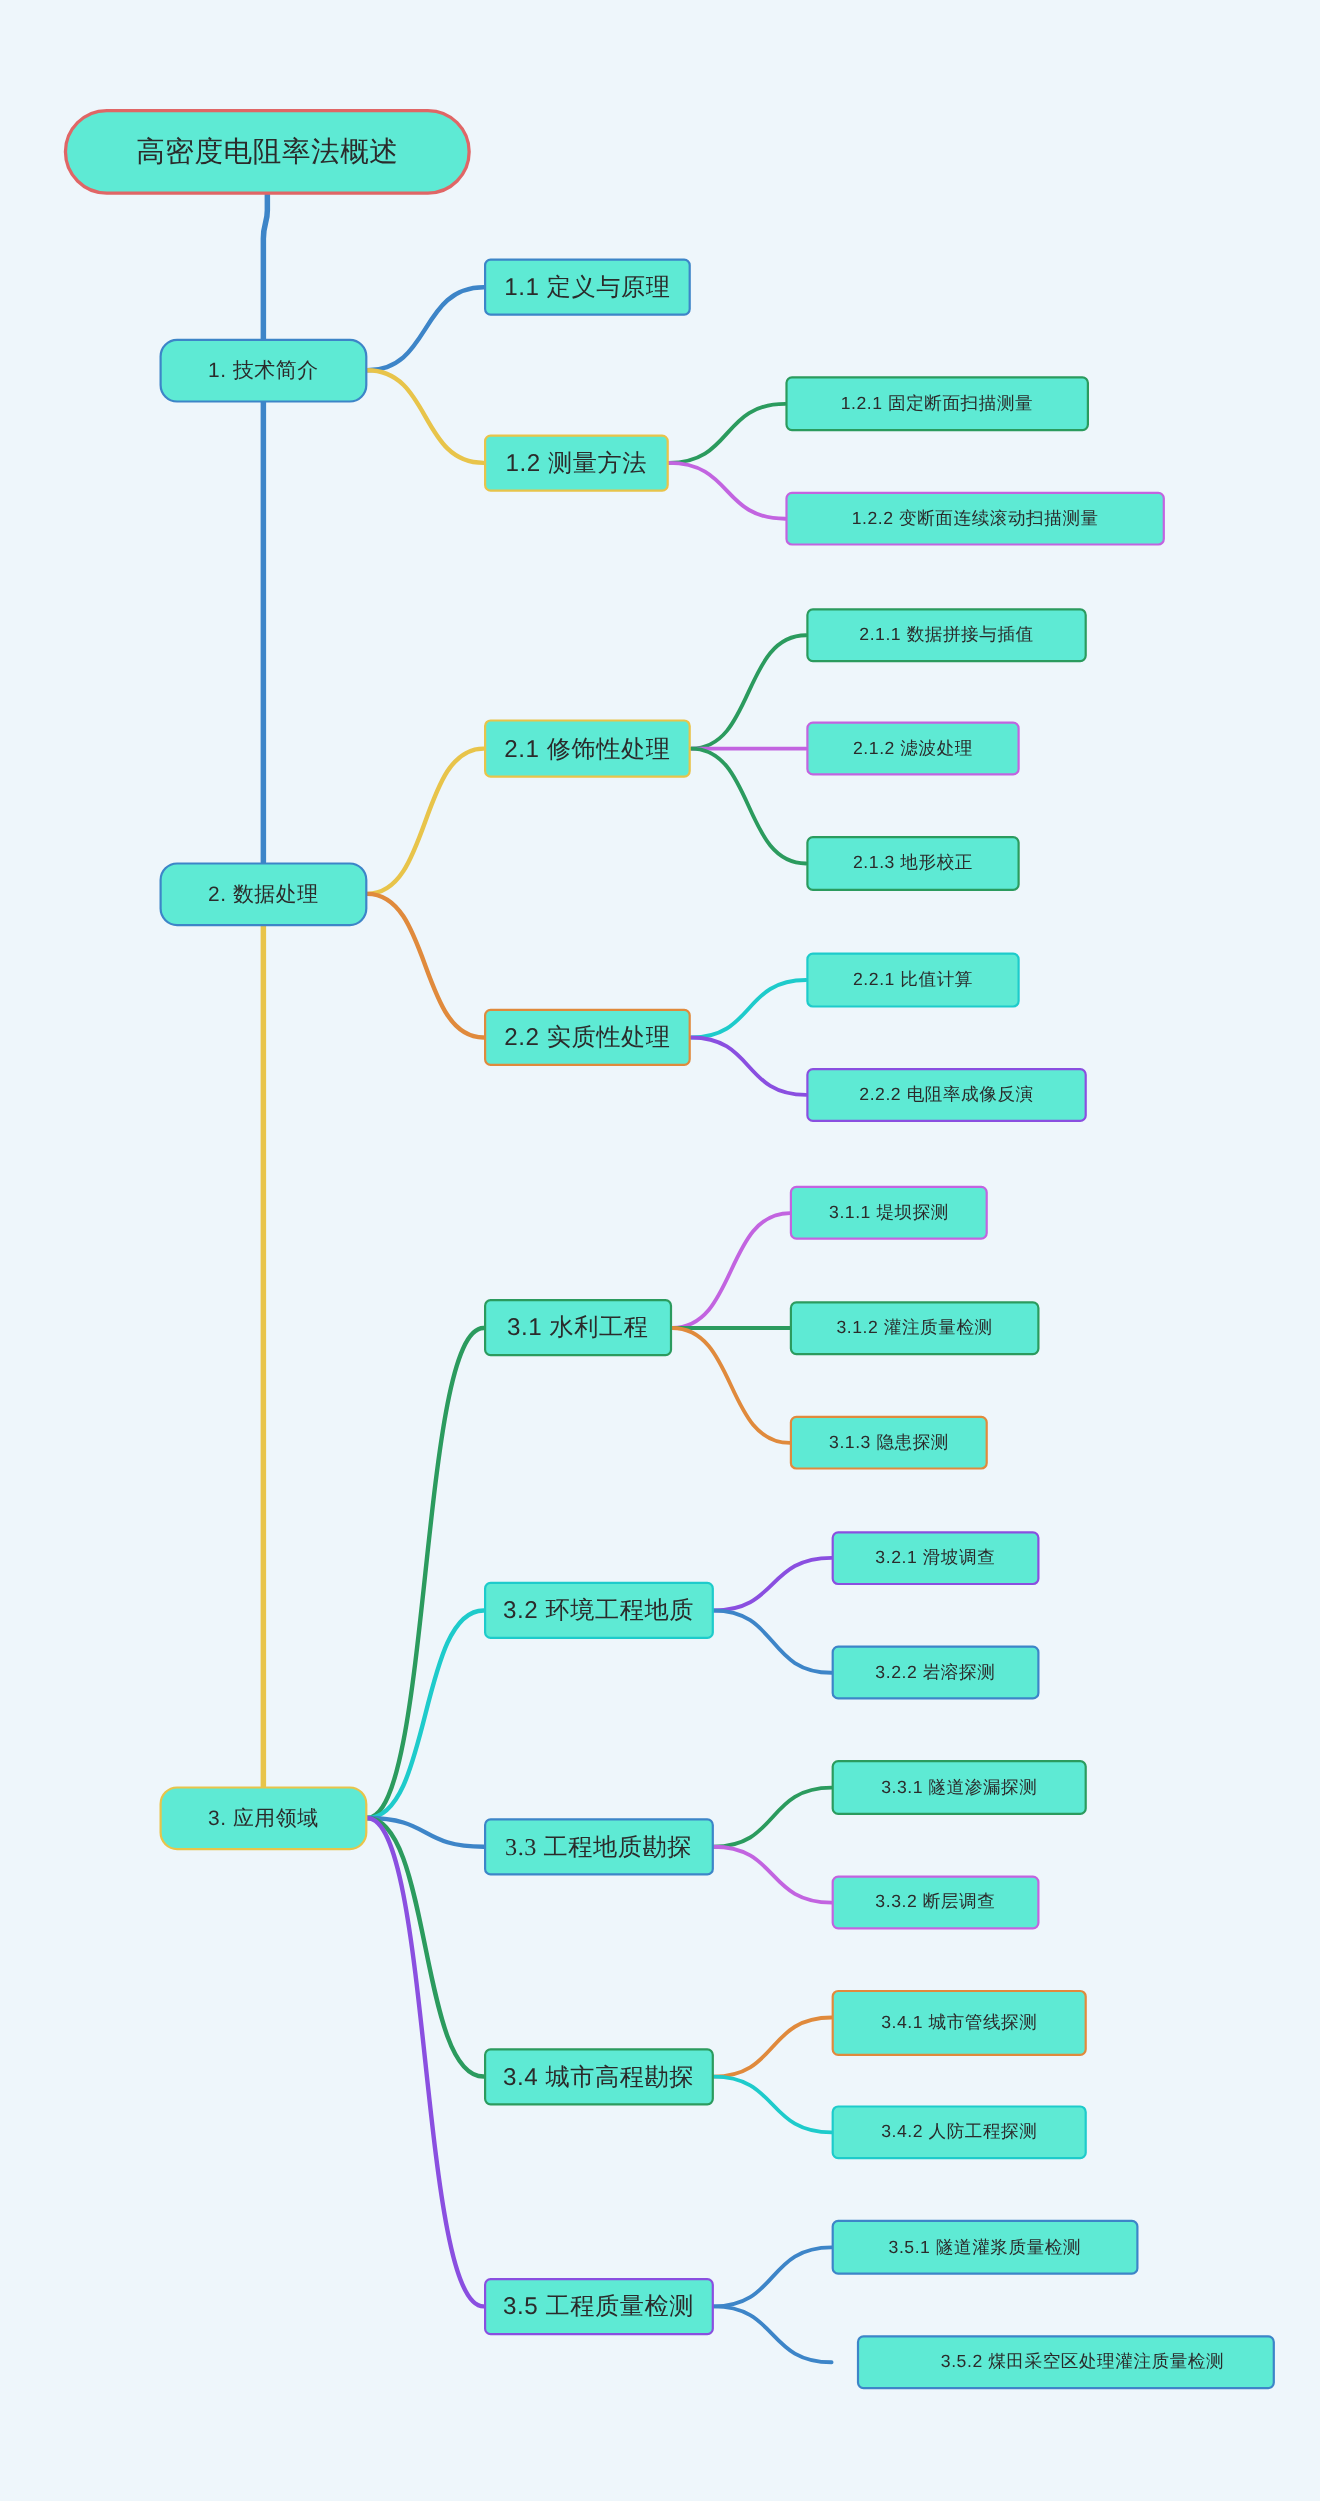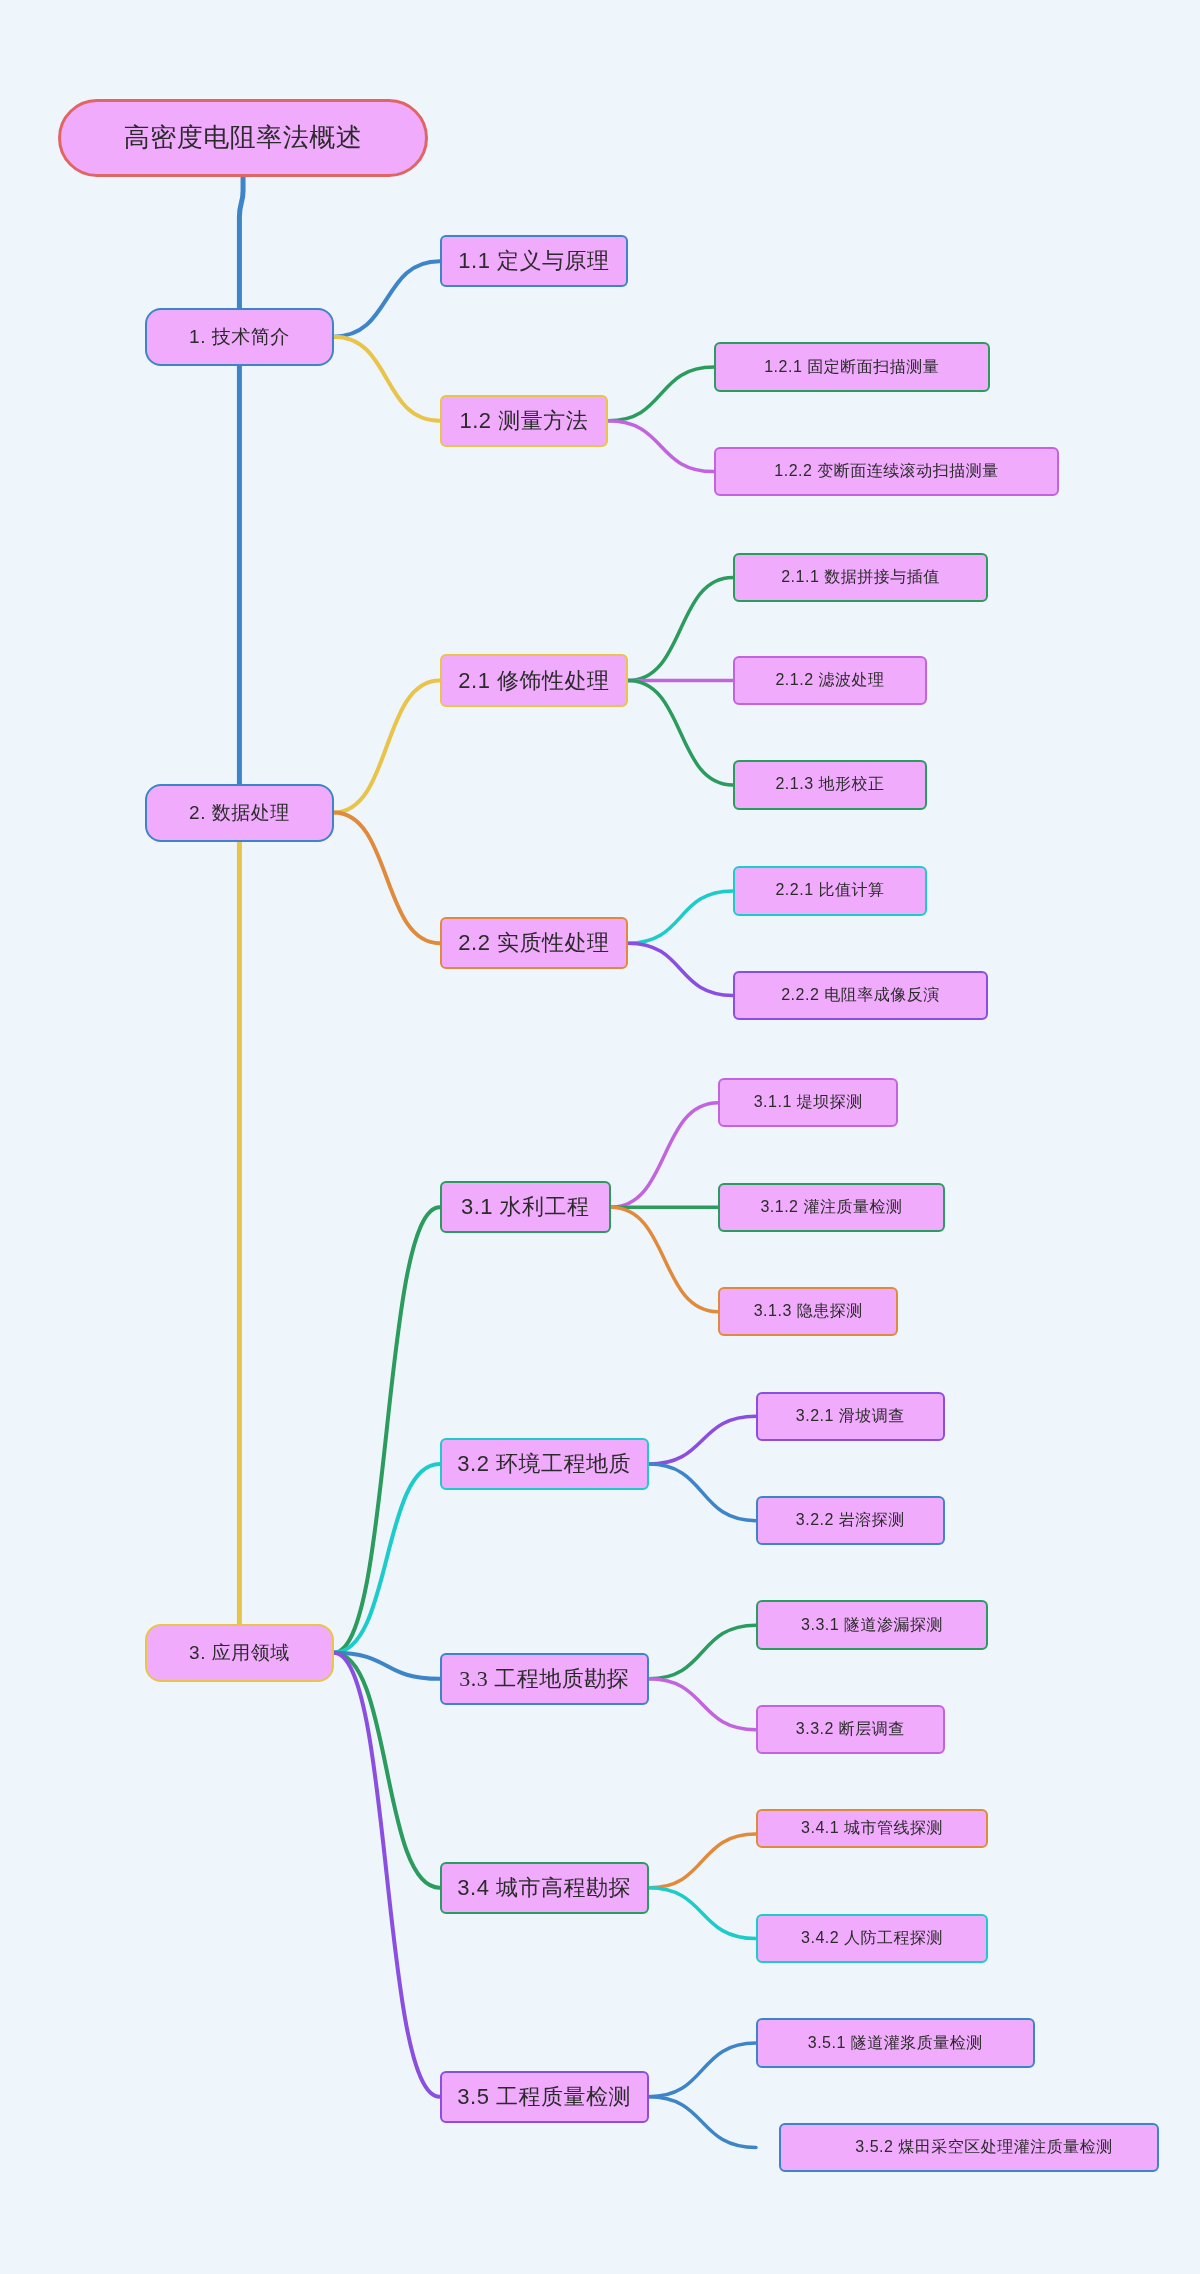--- a/index.html
+++ b/index.html
@@ -6,21 +6,21 @@
   body{
     width:1200px;height:2274px;
     background:#eef6fb;
     font-family:"Liberation Sans","DejaVu Sans",sans-serif;
     overflow:hidden;
   }
   #stage{position:relative;width:1200px;height:2274px;}
   svg#links{position:absolute;left:0;top:0;width:1200px;height:2274px;}
   .node{
     position:absolute;
-    background:#f0abfc;
+    background:#5eead4;
     border-style:solid;
     box-sizing:border-box;
     display:flex;align-items:center;justify-content:center;
     color:#2b2b2b;
     white-space:nowrap;
     letter-spacing:.5px;
   }
   .root{
     border-width:3px;border-radius:40px;
     font-size:26px;padding:0 26px;
@@ -147,21 +147,21 @@
       </div>
       <div class="node lvl3" style="left: 755.985px; top: 1600.48px; width: 232.164px; height: 49.3349px; border-color: rgb(43, 155, 94);">
         <span>3.3.1 隧道渗漏探测</span>
       </div>
       <div class="node lvl3" style="left: 755.985px; top: 1704.96px; width: 188.634px; height: 49.3349px; border-color: rgb(194, 100, 224);">
         <span>3.3.2 断层调查</span>
       </div>
       <div class="node lvl2" style="left: 439.661px; top: 1861.67px; width: 208.948px; height: 52.237px; border-color: rgb(43, 155, 94);">
         <span>3.4 城市高程勘探</span>
       </div>
-      <div class="node lvl3" style="left: 755.985px; top: 1809.43px; width: 232.164px; height: 39px; border-color: rgb(224, 138, 60);">
+      <div class="node lvl3" style="left: 755.985px; top: 1809.43px; width: 232.164px; height: 60px; border-color: rgb(224, 138, 60);">
         <span>3.4.1 城市管线探测</span>
       </div>
       <div class="node lvl3" style="left: 755.985px; top: 1913.91px; width: 232.164px; height: 49.3349px; border-color: rgb(30, 203, 203);">
         <span>3.4.2 人防工程探测</span>
       </div>
       <div class="node lvl2" style="left: 439.661px; top: 2070.62px; width: 208.948px; height: 52.237px; border-color: rgb(138, 79, 224);">
         <span>3.5 工程质量检测</span>
       </div>
       <div class="node lvl3" style="left: 755.985px; top: 2018.38px; width: 278.597px; height: 49.3349px; border-color: rgb(61, 133, 200);">
         <span>3.5.1 隧道灌浆质量检测</span>

